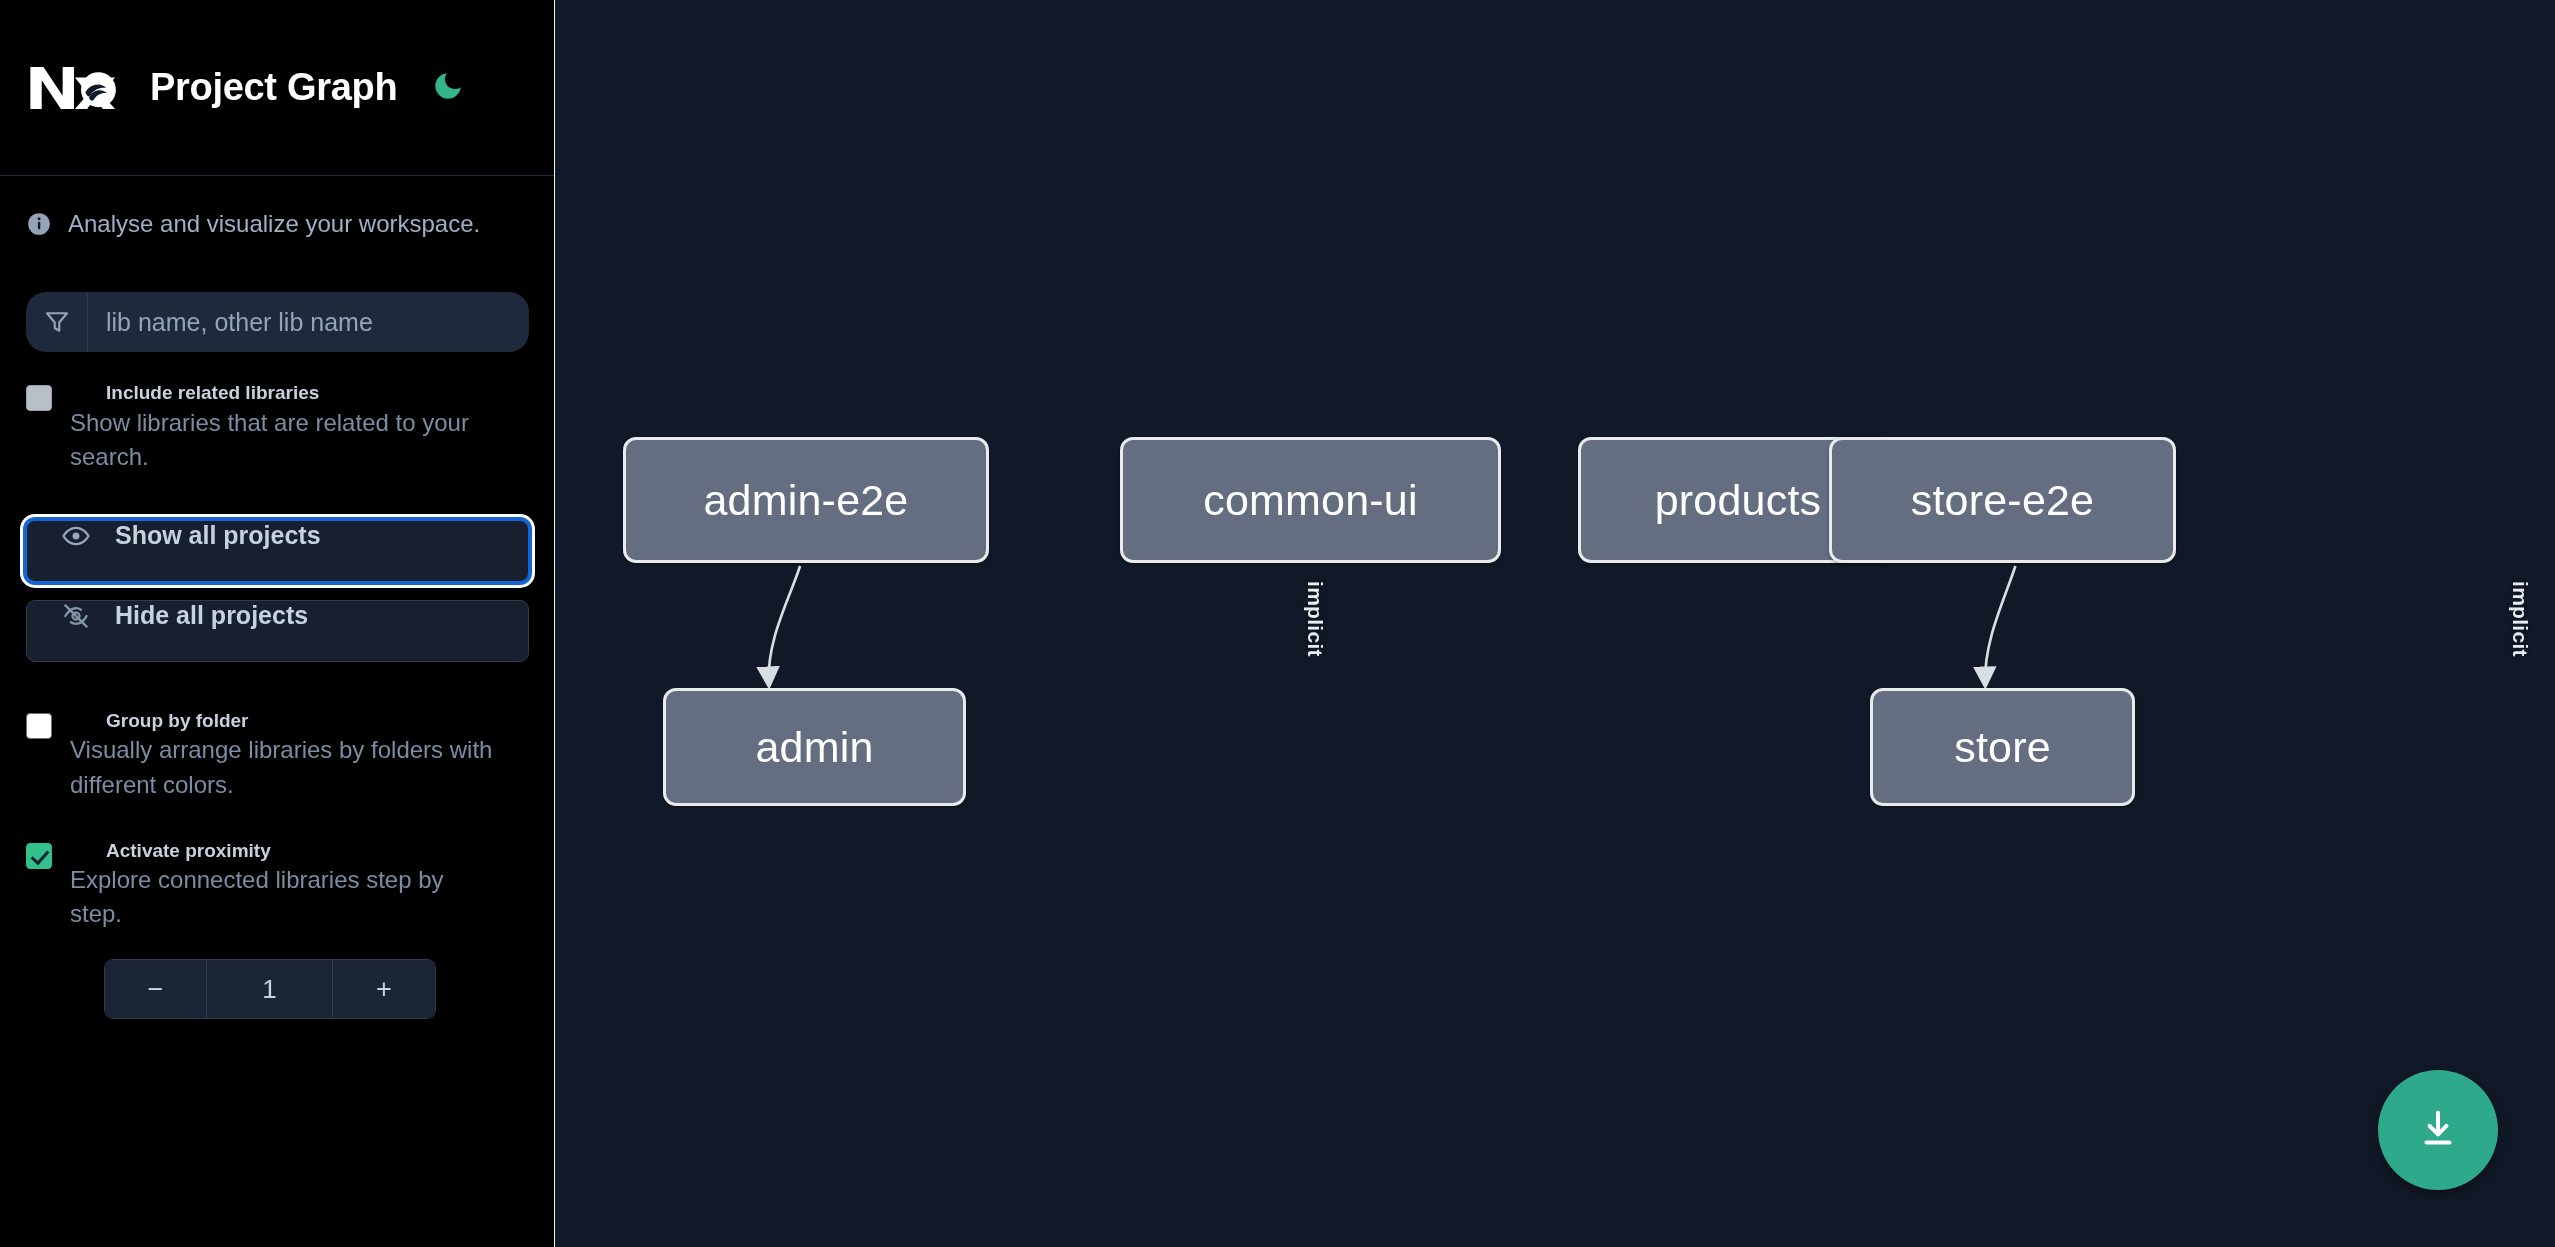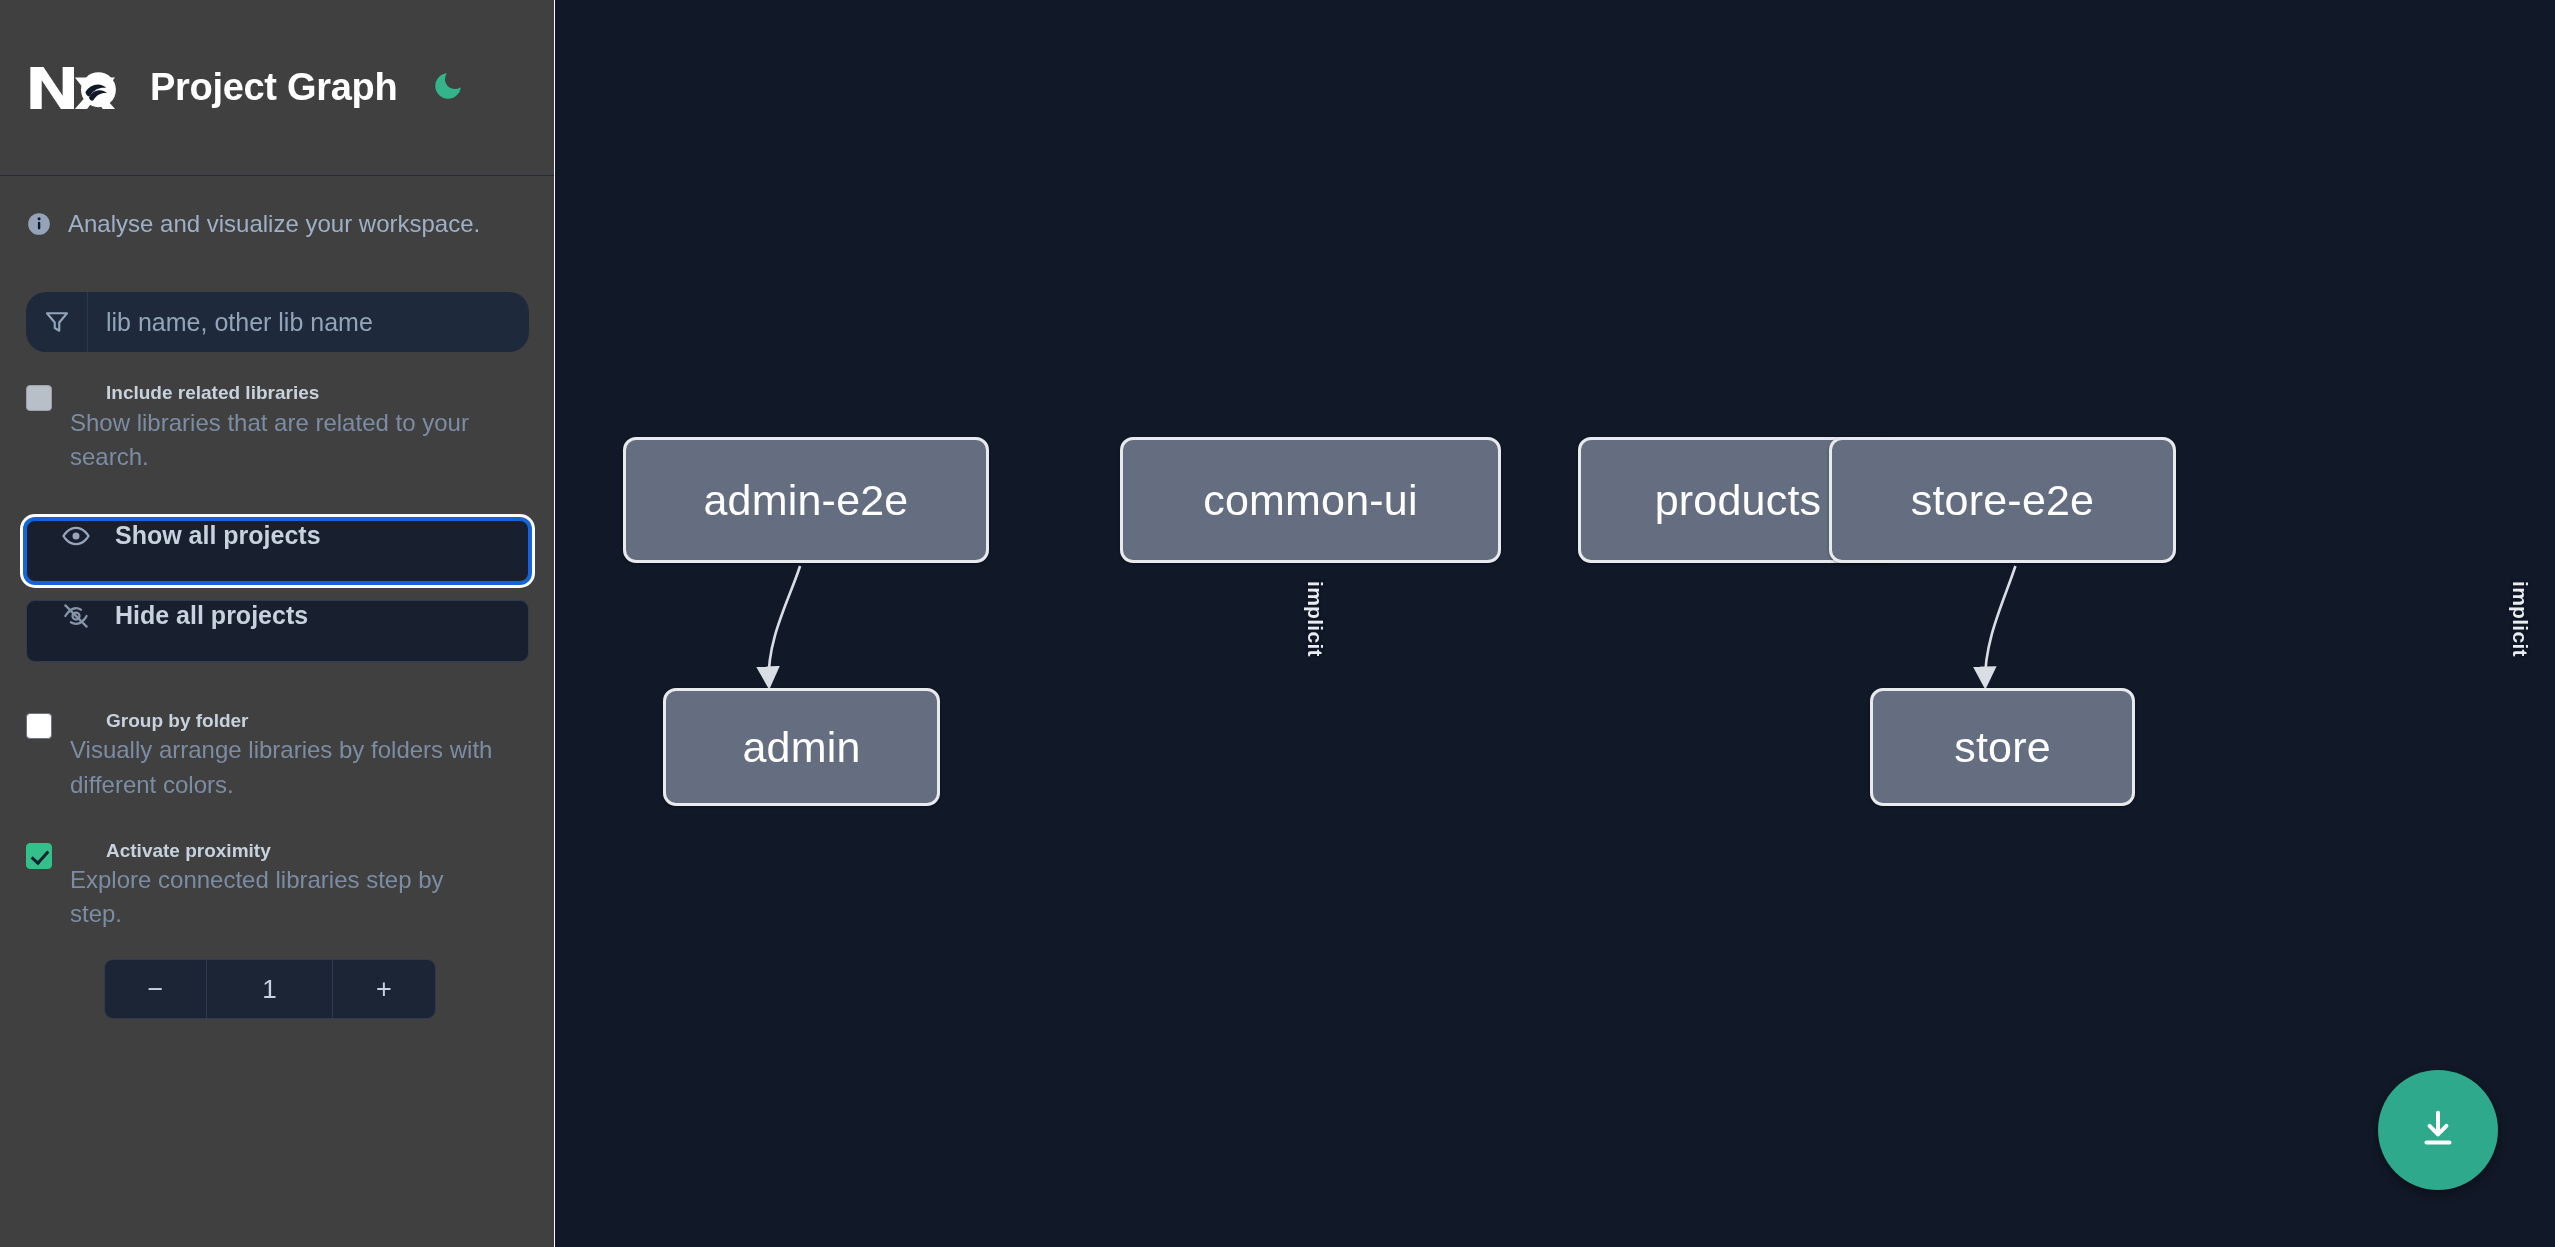--- a/index.html
+++ b/index.html
@@ -15,21 +15,21 @@
     width: 2555px;
     height: 1247px;
     display: flex;
   }
 
   
   .sidebar {
     position: relative;
     width: 555px;
     height: 1247px;
-    background: #404040;
+    background: #000000;
     flex: 0 0 555px;
     overflow: hidden;
   }
   .sidebar-inner {
     width: 555px;
     height: 1247px;
     position: relative;
   }
 
   .brand {
@@ -407,21 +407,21 @@
     </div>
     <div class="node" style="left:565px; top:437px; width:381px; height:126px;">
       <span>common-ui</span>
     </div>
     <div class="node" style="left:1023px; top:437px; width:320px; height:126px;">
       <span>products</span>
     </div>
     <div class="node" style="left:1274px; top:437px; width:347px; height:126px;">
       <span>store-e2e</span>
     </div>
-    <div class="node" style="left:108px; top:688px; width:277px; height:118px;">
+    <div class="node" style="left:108px; top:688px; width:303px; height:118px;">
       <span>admin</span>
     </div>
     <div class="node" style="left:1315px; top:688px; width:265px; height:118px;">
       <span>store</span>
     </div>
 
     <button class="fab">
       <span>
         <svg width="46" height="46" viewBox="0 0 24 24" fill="none" stroke="#ffffff" stroke-width="2.1" stroke-linecap="round" stroke-linejoin="round">
           <path d="M12 3.5v11"></path>

